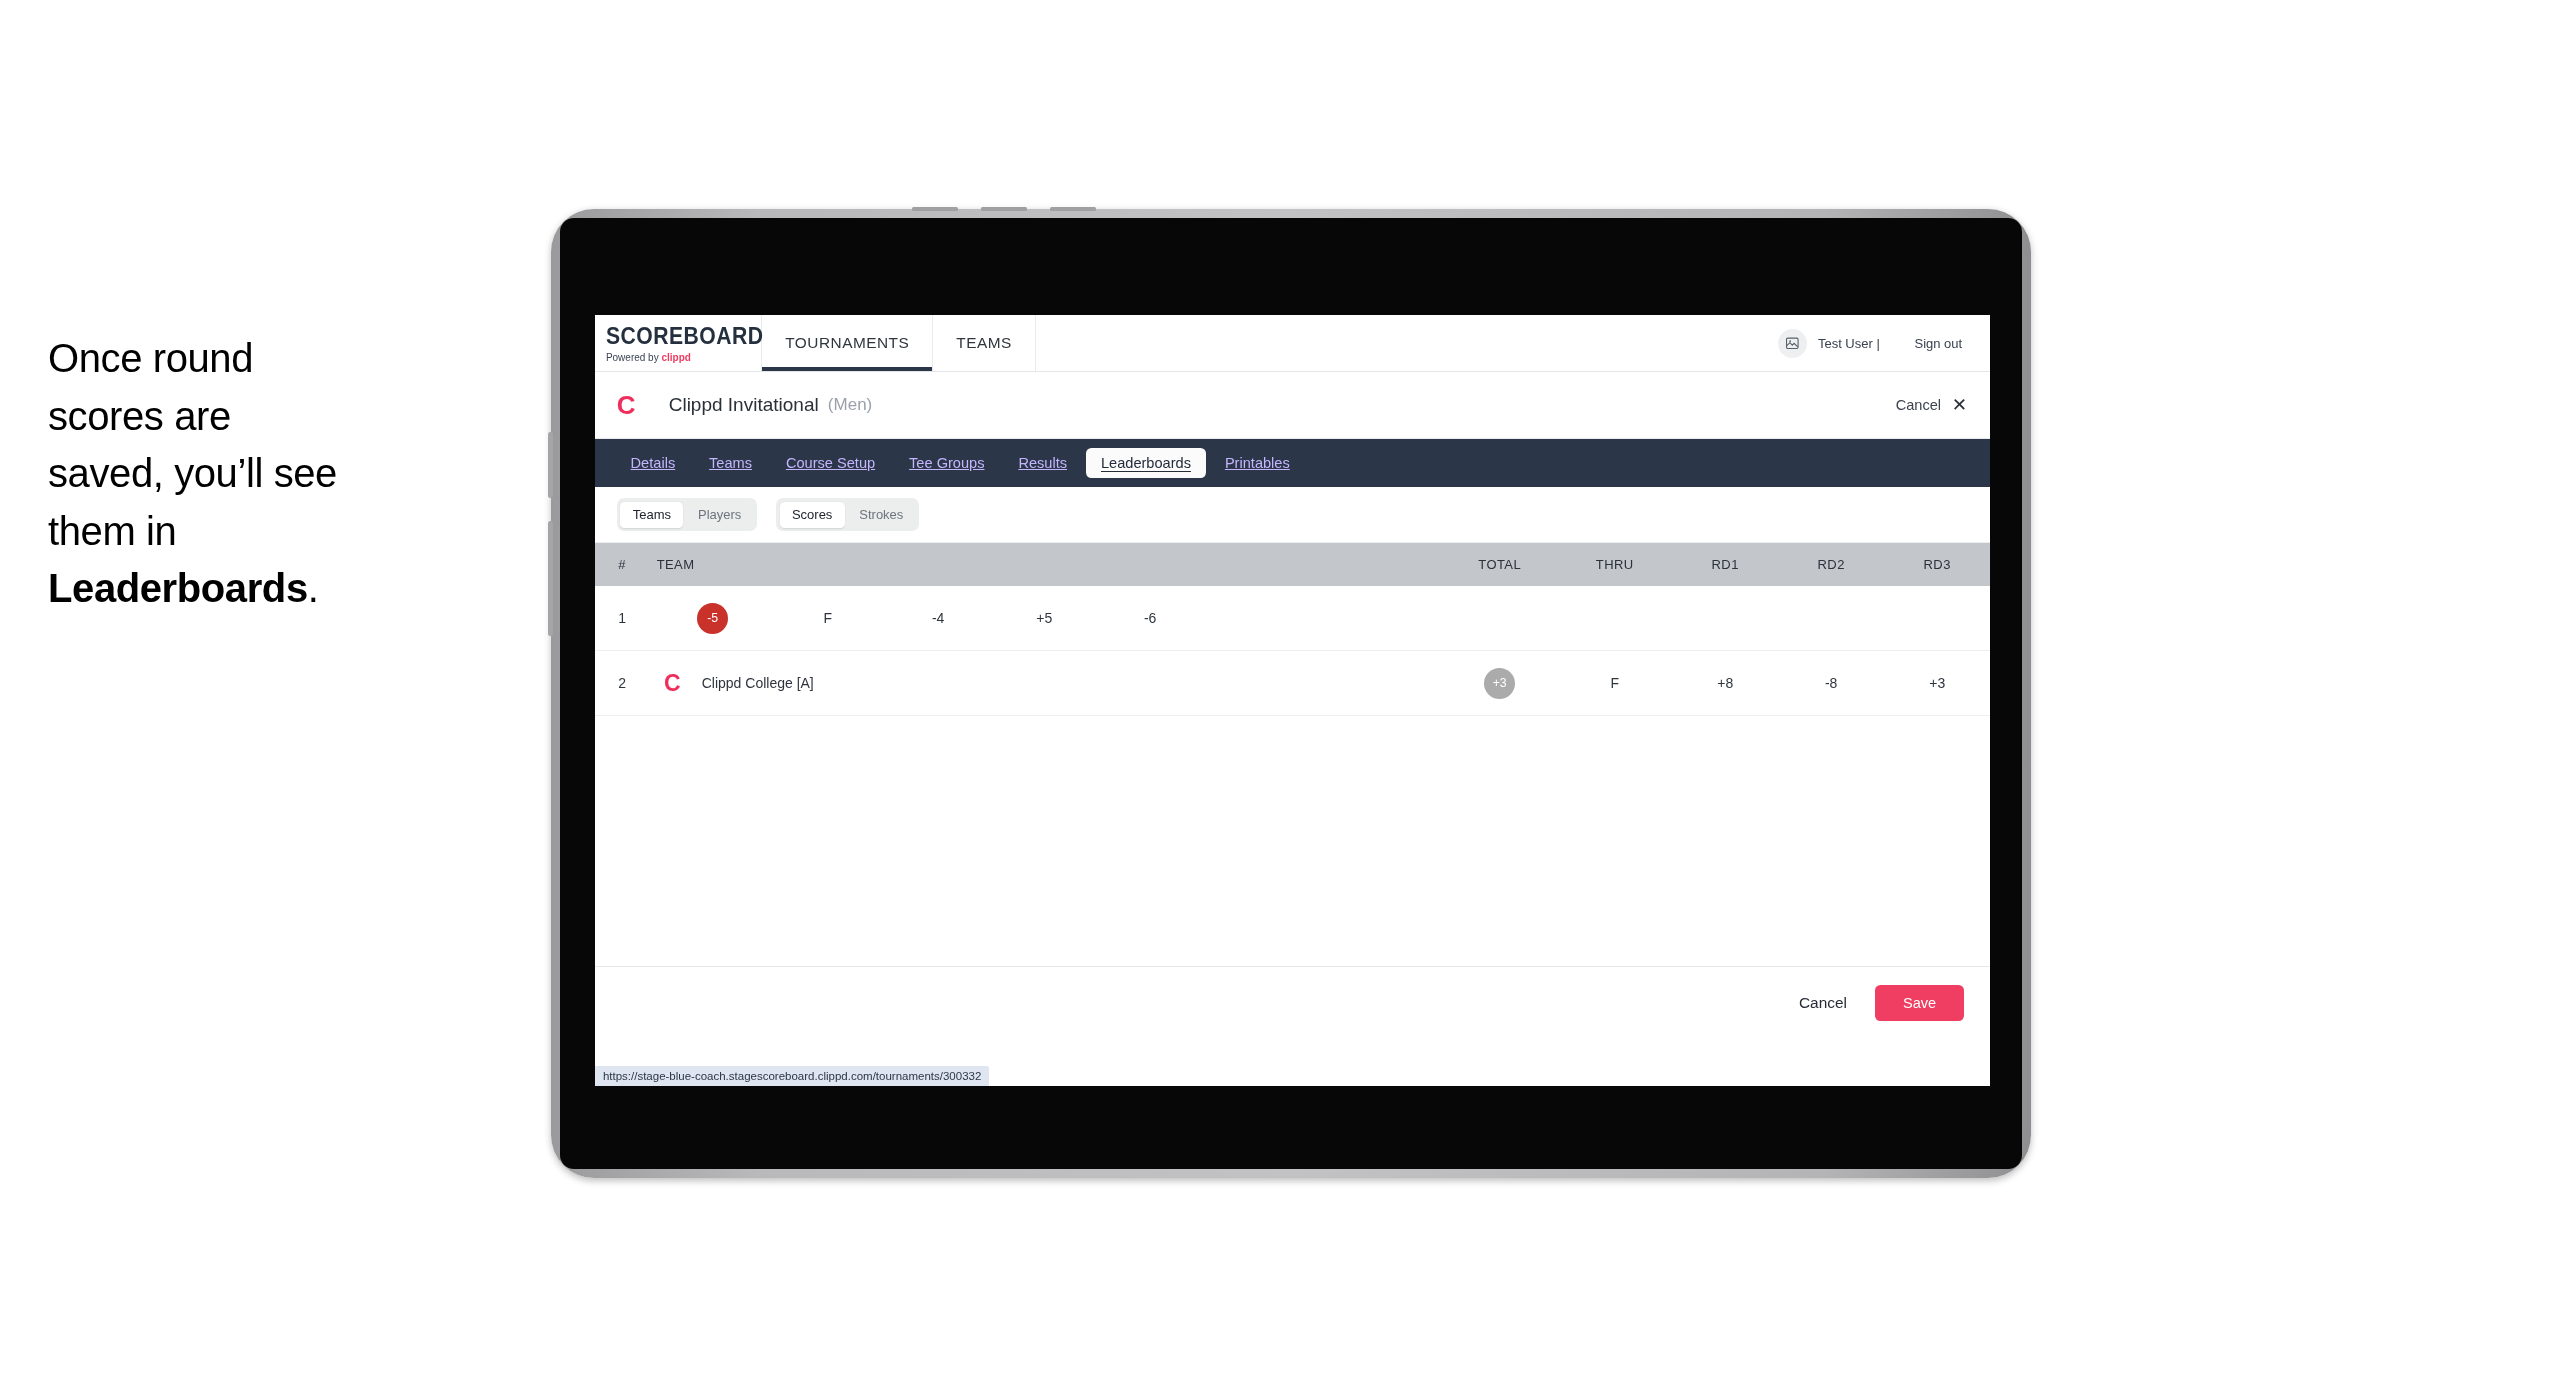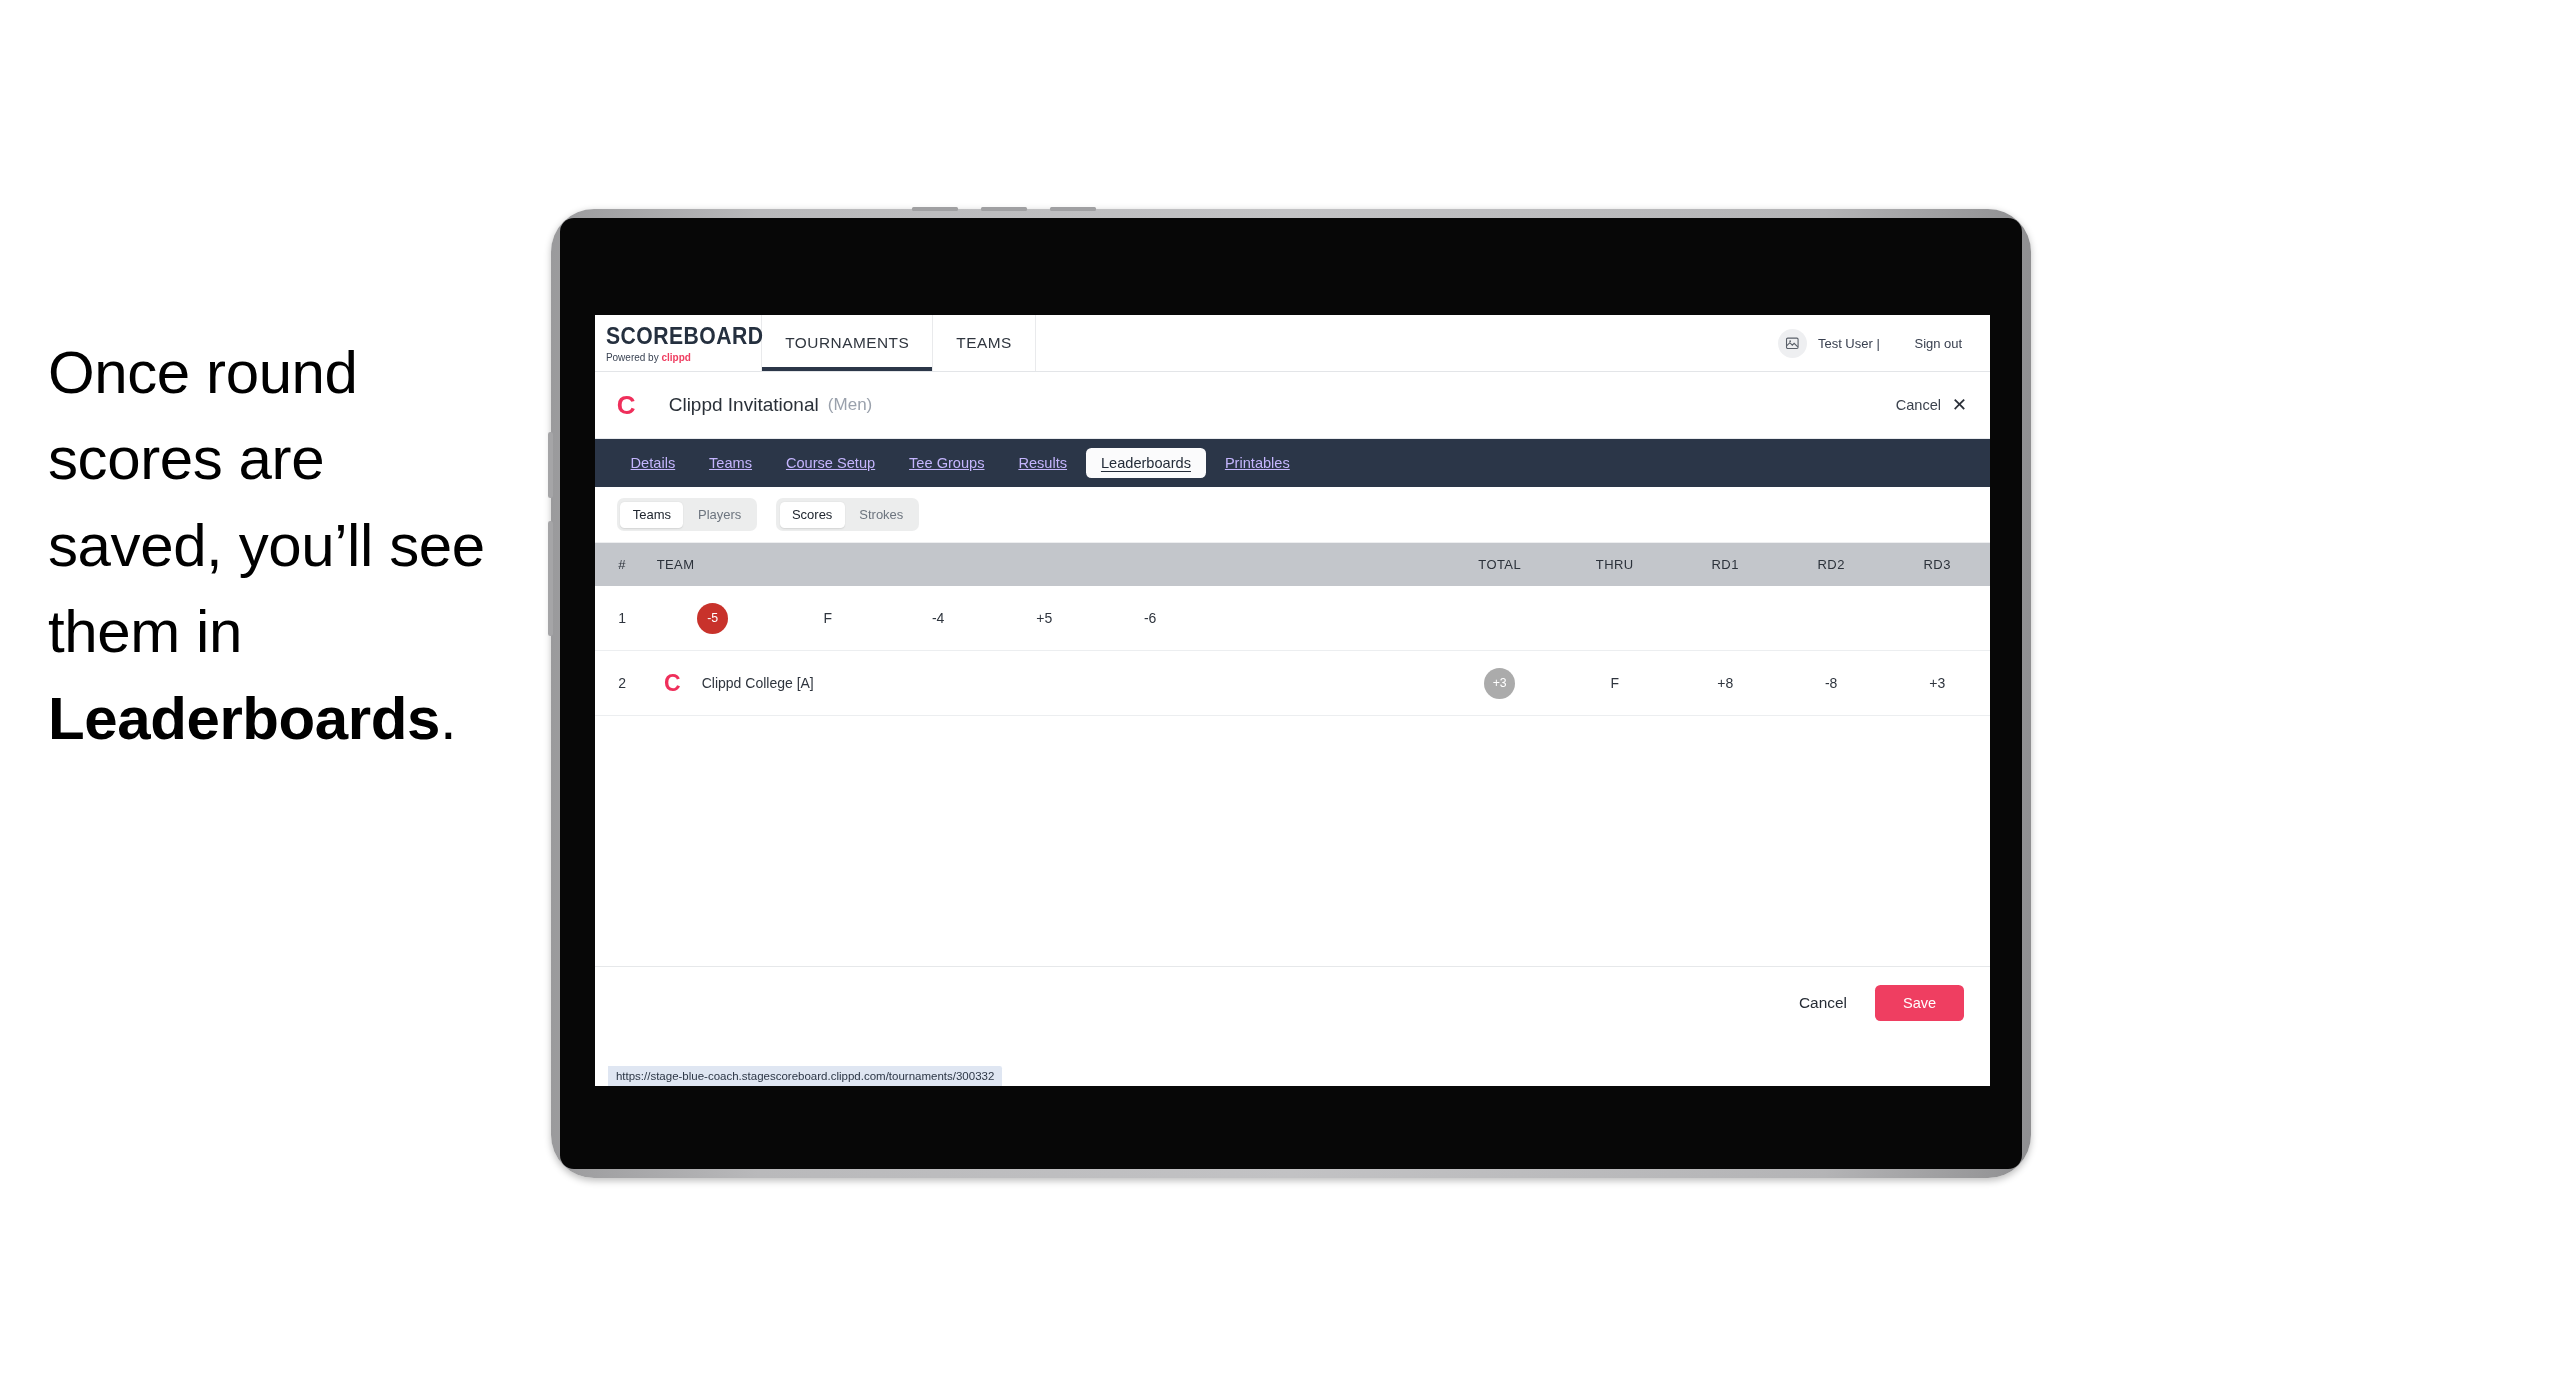--- a/index.html
+++ b/index.html
@@ -14,21 +14,21 @@
     font-family: "Liberation Sans", sans-serif;
     overflow: hidden;
   }
 
   
   .caption {
     position: absolute;
     left: 48px;
     top: 330px;
     width: 491px;
-    font-size: 60px;
+    font-size: 40px;
     line-height: 1.44;
     color: #000000;
     letter-spacing: -0.4px;
   }
   .caption b { font-weight: 700; }
 
   
   .tablet {
     position: absolute;
     left: 551px;
@@ -339,21 +339,21 @@
     background: #ef3e61;
     color: #ffffff;
     font-size: 14.6px;
     padding: 10px 28px;
     border-radius: 5.4px;
   }
 
   
   .statusurl {
     position: absolute;
-    left: 13px;
+    left: 0;
     bottom: 0;
     background: #dfe6f2;
     color: #2c3645;
     font-size: 11.5px;
     padding: 3.8px 7.7px 4.6px 7.7px;
     white-space: nowrap;
     border-top-right-radius: 2.3px;
     text-align: center;
   }
 </style>

